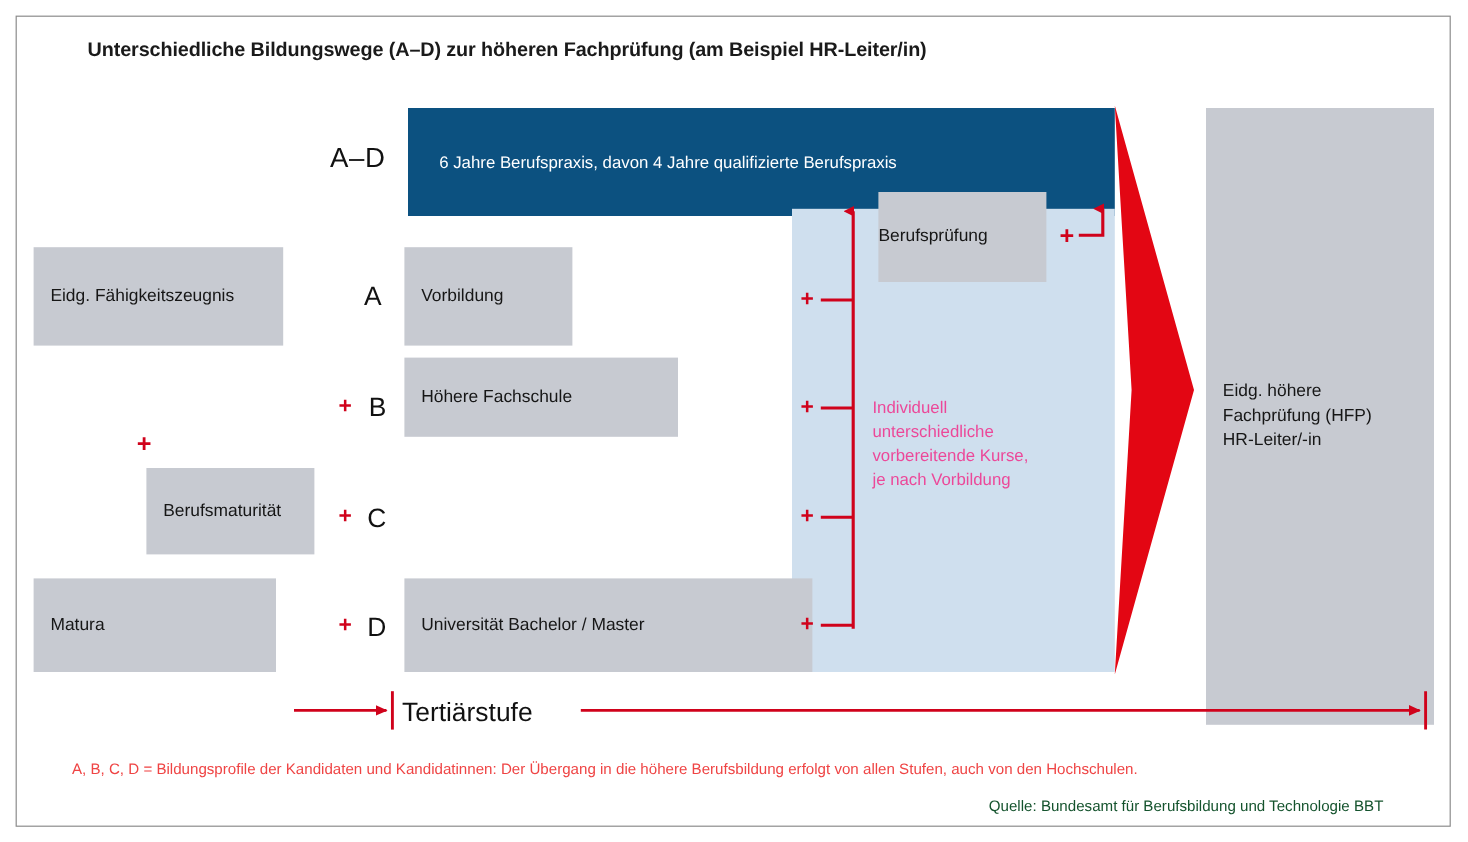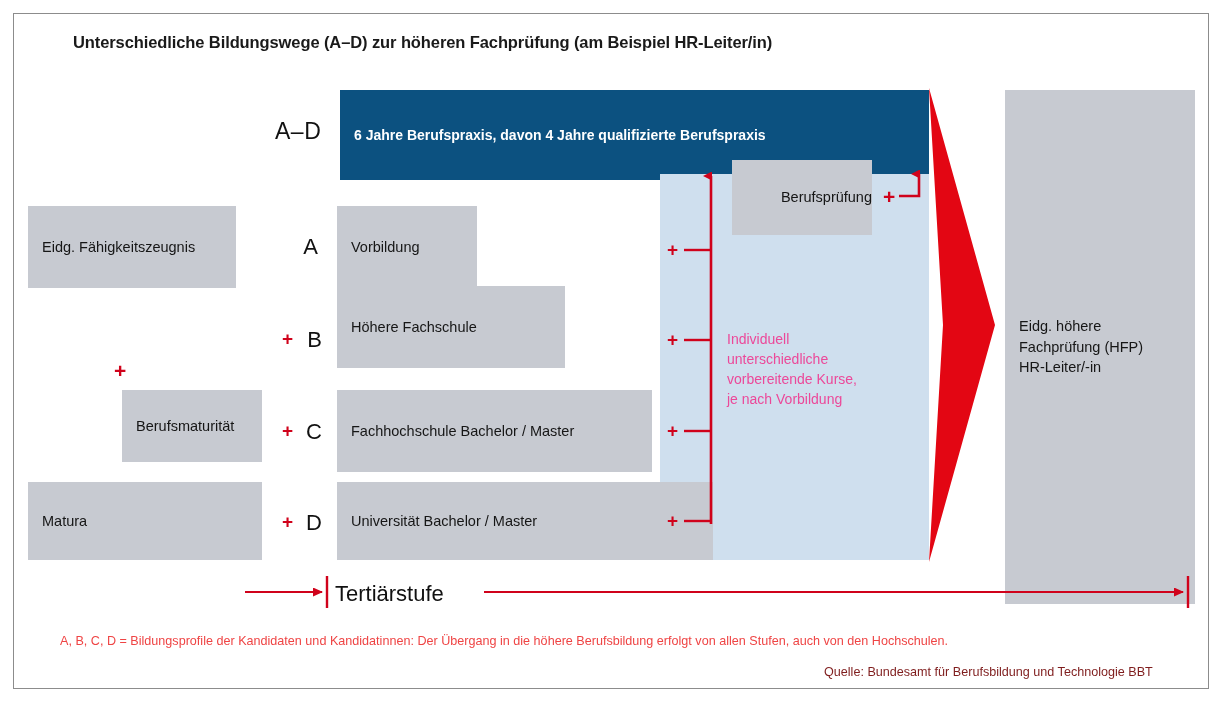--- a/index.html
+++ b/index.html
@@ -57,24 +57,23 @@
   }
 
   .blue-bar {
     position: absolute;
     background: #0c5180;
     box-sizing: border-box;
     display: flex;
     align-items: center;
   }
   .blue-bar .bx-label {
-    padding-left: 14px;
+    padding-left: 26px;
     font-size: 14px;
     color: #ffffff;
-    font-weight: bold;
   }
 
   .lightblue-box {
     position: absolute;
     background: #cfdfee;
   }
 
   .ad-label {
     position: absolute;
     font-size: 23px;
@@ -123,21 +122,21 @@
   .footnote {
     position: absolute;
     font-size: 12.6px;
     color: #ef4444;
     white-space: nowrap;
     margin-left: 32px;
   }
   .source {
     position: absolute;
     font-size: 12.6px;
-    color: #7f1d1d;
+    color: #14532d;
     white-space: nowrap;
   }
 
   svg.overlay {
     position: absolute;
     left: 0;
     top: 0;
     width: 1223px;
     height: 702px;
     pointer-events: none;
@@ -158,21 +157,21 @@
     <span class="bx-label">6 Jahre Berufspraxis, davon 4 Jahre qualifizierte Berufspraxis</span>
   </div>
 
   <div class="lightblue-box" style="left:660px; top:174px; width:269px; height:386px;"></div>
 
   <div class="kurse-text" style="left:727px; top:330px; width:200px;">Individuell
 unterschiedliche
 vorbereitende Kurse,
 je nach Vorbildung</div>
 
-  <div class="grey-box" style="left:732px; top:160px; width:140px; height:75px; justify-content:flex-end;">
+  <div class="grey-box" style="left:732px; top:160px; width:140px; height:75px; justify-content:flex-start;">
     <span class="bx-label" style="padding-left:0;">Berufsprüfung</span>
   </div>
 
   <div class="plus" style="left:883px; top:186px;">+</div>
 
   <div class="grey-box" style="left:1005px; top:90px; width:190px; height:514px;">
     <span class="hfp-text" style="position:static; padding-left:14px;">Eidg. höhere
 Fachprüfung (HFP)
 HR-Leiter/-in</span>
   </div>
@@ -180,41 +179,38 @@
   <div class="grey-box" style="left:28px; top:206px; width:208px; height:82px;">
     <span class="bx-label">Eidg. Fähigkeitszeugnis</span>
   </div>
   <div class="path-letter" style="left:282px; top:234px; width:36px;">A</div>
   <div class="grey-box" style="left:337px; top:206px; width:140px; height:82px;">
     <span class="bx-label">Vorbildung</span>
   </div>
 
   <div class="plus plus-sm" style="left:282px; top:329px;">+</div>
   <div class="path-letter" style="left:300px; top:327px; width:22px;">B</div>
-  <div class="grey-box" style="left:337px; top:286px; width:228px; height:82px;">
+  <div class="grey-box" style="left:337px; top:298px; width:228px; height:66px;">
     <span class="bx-label">Höhere Fachschule</span>
   </div>
 
   <div class="plus" style="left:114px; top:360px;">+</div>
 
   <div class="grey-box" style="left:122px; top:390px; width:140px; height:72px;">
     <span class="bx-label">Berufsmaturität</span>
   </div>
   <div class="plus plus-sm" style="left:282px; top:421px;">+</div>
   <div class="path-letter" style="left:300px; top:419px; width:22px;">C</div>
-  <div class="grey-box" style="left:337px; top:390px; width:315px; height:82px;">
-    <span class="bx-label">Fachhochschule Bachelor / Master</span>
-  </div>
-
-  <div class="grey-box" style="left:28px; top:482px; width:234px; height:78px;">
+
+  <div class="grey-box" style="left:28px; top:482px; width:202px; height:78px;">
     <span class="bx-label">Matura</span>
   </div>
   <div class="plus plus-sm" style="left:282px; top:512px;">+</div>
   <div class="path-letter" style="left:300px; top:510px; width:22px;">D</div>
-  <div class="grey-box" style="left:337px; top:482px; width:376px; height:78px;">
+  <div class="grey-box" style="left:337px; top:482px; width:340px; height:78px;">
     <span class="bx-label">Universität Bachelor / Master</span>
   </div>
 
   <div class="plus plus-sm" style="left:667px; top:240px;">+</div>
   <div class="plus plus-sm" style="left:667px; top:330px;">+</div>
   <div class="plus plus-sm" style="left:667px; top:421px;">+</div>
   <div class="plus plus-sm" style="left:667px; top:511px;">+</div>
 
   <div class="stage-label" style="left:335px; top:581px;">Tertiärstufe</div>
 

